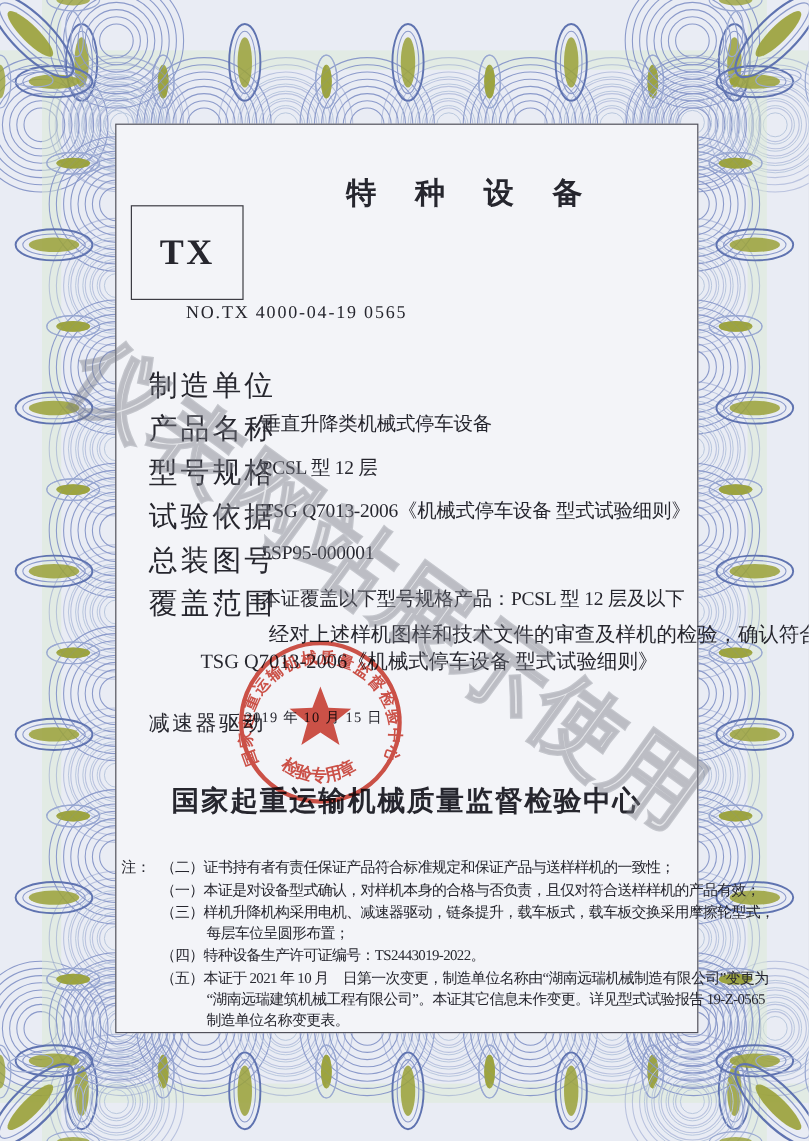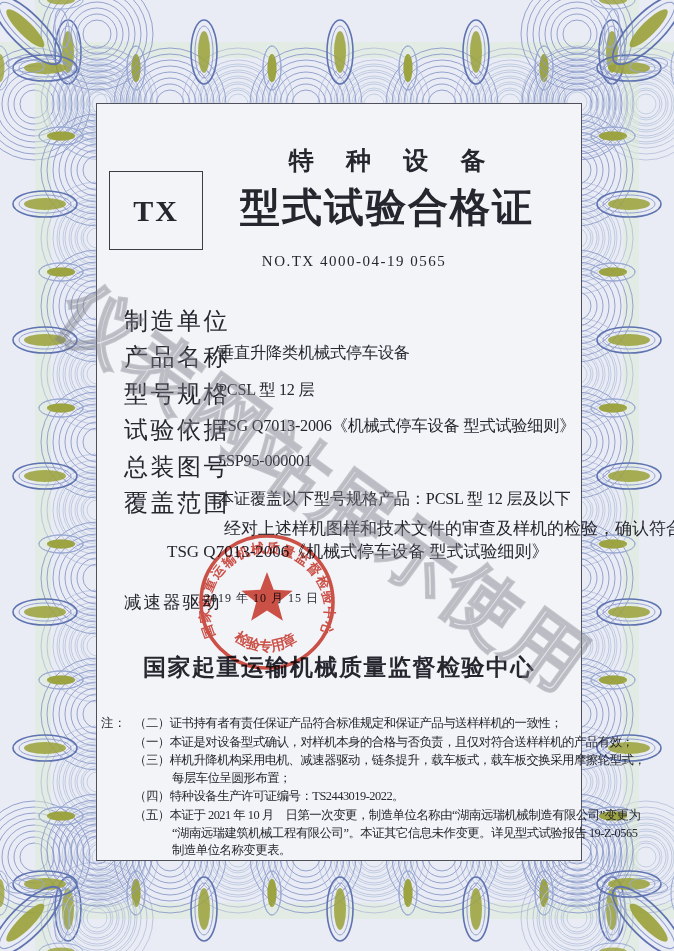--- a/index.html
+++ b/index.html
@@ -19,21 +19,21 @@
   
   .tx-box{
     position:absolute; left:12px; top:47px; width:92px; height:77px;
     border:1.5px solid #3c3c44; display:flex; align-items:center; justify-content:center;margin-top:20px;
   }
   .tx-box span{font-size:30px; font-weight:700; letter-spacing:2px;}
   .head-block{position:absolute; left:104px; top:40px; width:372px; text-align:center;}
   .supertitle{font-size:25px; font-weight:700; letter-spacing:13px; text-indent:13px; white-space:nowrap;}
   .title{font-size:40px; font-weight:700; letter-spacing:2px; margin-top:3px; white-space:nowrap;}
   .cert-no{
-    position:absolute; left:0; top:149px; width:100%; text-align:center; padding-left:30px;
+    position:absolute; left:0; top:149px; width:100%; padding-left:58px;
     box-sizing:border-box; font-size:15px; letter-spacing:1.5px; white-space:nowrap;
   }
   
   .fields{position:absolute; left:27px; top:201px; width:452px;}
   .field{height:36.4px; display:flex; align-items:flex-start; white-space:nowrap;}
   .flabel{width:94px; flex:none; font-size:24px; letter-spacing:2.5px;}
   .fvalue{font-size:16.2px; letter-spacing:-0.2px; padding-top:1px;}
   
   .statement{position:absolute; left:27px; top:413px; width:452px; font-size:17px; line-height:23px;margin-left:43px;}
   .statement .l1{text-indent:57px; white-space:nowrap;}
@@ -163,21 +163,20 @@
   </svg>
 
   <div class="panel">
 
     <div class="tx-box">
       <span>TX</span>
     </div>
 
     <div class="head-block">
       <div class="supertitle">特 种 设 备</div>
-      <div class="title">型式试验合格证</div>
     </div>
 
     <div class="cert-no">NO.TX 4000-04-19 0565</div>
 
     <div class="fields">
       <div class="field">
         <span class="flabel">制造单位</span>
       </div>
       <div class="field">
         <span class="flabel">产品名称</span>

